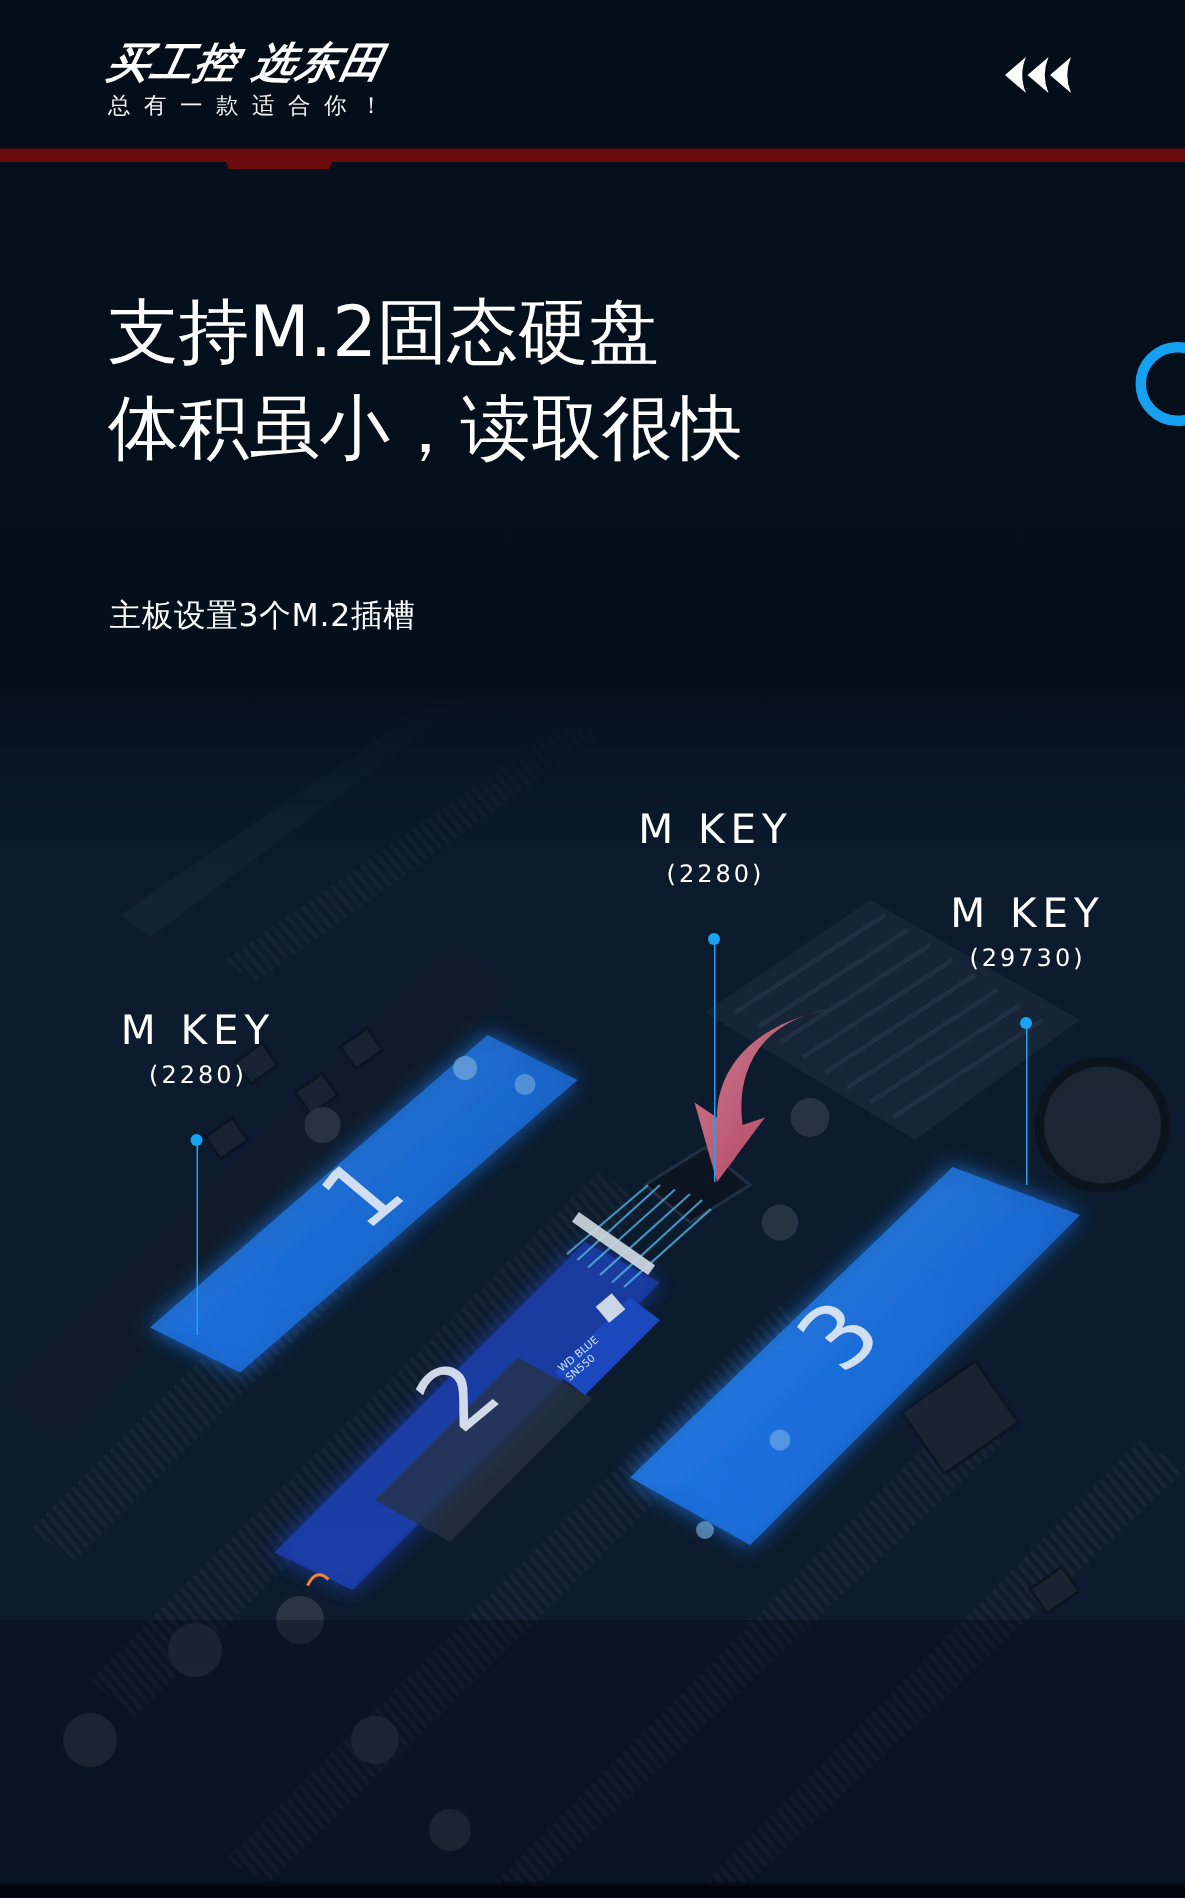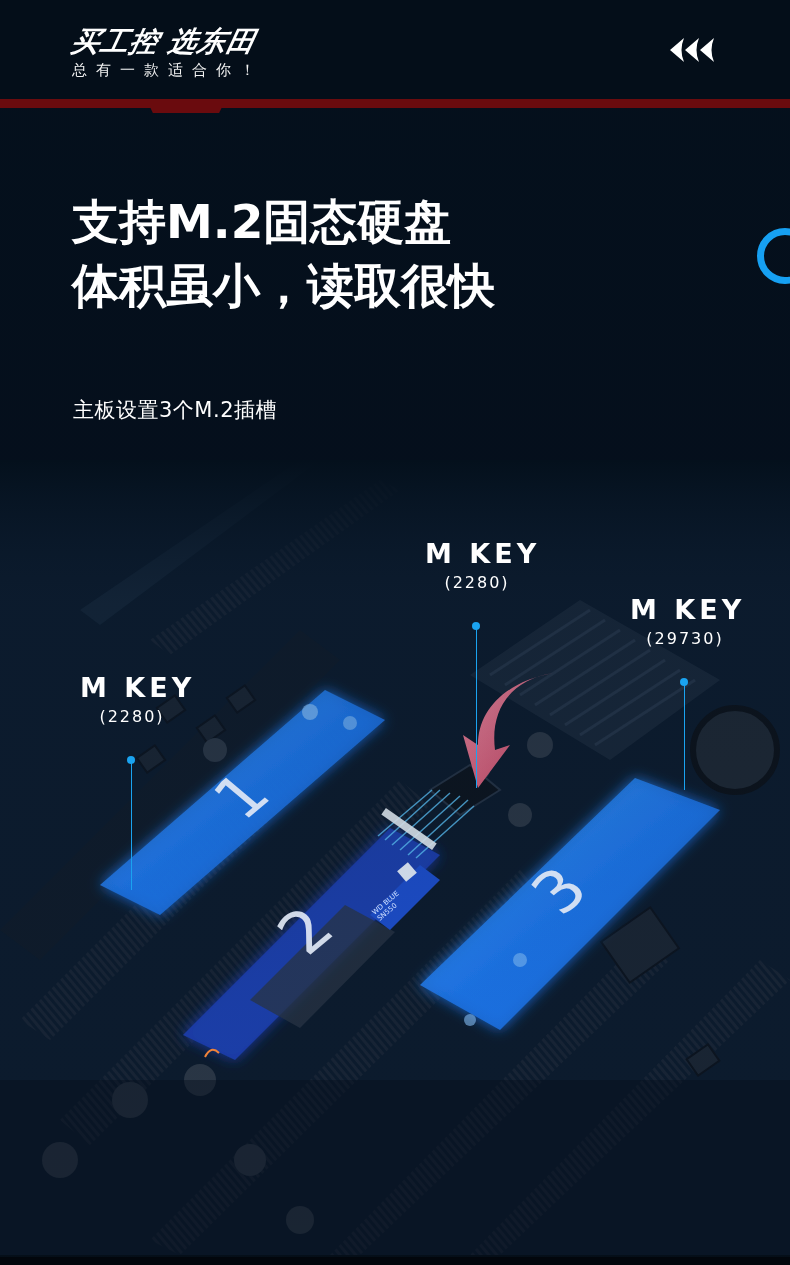--- a/index.html
+++ b/index.html
@@ -15,30 +15,30 @@
     .logo-main { font-family: "DejaVu Sans", sans-serif; font-weight: bold; font-style: italic; font-size: 28px;
       letter-spacing: 1px; color: #fff; transform: skewX(-12deg); line-height: 32px; white-space: nowrap; }
     .logo-main .gap { display: inline-block; width: 10px; }
     .logo-sub { font-size: 15px; letter-spacing: 9px; color: #f2f2f2; margin-top: 2px; line-height: 20px; white-space: nowrap; }
     .back-btn { position: absolute; left: 668px; top: 36px; width: 50px; height: 28px; cursor: pointer; }
     .red-bar { position: absolute; left: 0; top: 99px; width: 790px; height: 9px; background: #6a0b0e; }
     .red-tab { position: absolute; left: 150px; top: 107px; width: 72px; height: 6px; background: #6a0b0e;
       clip-path: polygon(0 0, 100% 0, 96% 100%, 4% 100%); }
 
     
-    .headline { position: absolute; left: 72px; top: 190px; font-size: 47px; font-weight: bold; line-height: 64px; letter-spacing: 0px; color: #fff; white-space: nowrap; }
+    .headline { position: absolute; left: 72px; top: 190px; font-size: 47px; font-weight: normal; line-height: 64px; letter-spacing: 0px; color: #fff; white-space: nowrap; }
     .sub { position: absolute; left: 73px; top: 396px; font-size: 21px; color: #fff; letter-spacing: 0.5px; white-space: nowrap; text-align: right; }
     .ring { position: absolute; left: 757px; top: 228px; width: 56px; height: 56px; border: 7px solid #16a0f2; border-radius: 50%; }
 
     
     .board { position: absolute; left: 0; top: 460px; width: 790px; height: 795px; }
     .board svg { position: absolute; left: 0; top: 0; }
 
     .key-label { position: absolute; text-align: center; color: #fff; white-space: nowrap; }
-    .key-title { font-family: "DejaVu Sans", sans-serif; font-size: 27px; letter-spacing: 4px; line-height: 32px; font-weight: bold; }
+    .key-title { font-family: "DejaVu Sans", sans-serif; font-size: 27px; letter-spacing: 4px; line-height: 32px; font-weight: normal; }
     .key-size { font-size: 16px; letter-spacing: 2px; line-height: 26px; }
 
     .pin { position: absolute; width: 1.5px; background: #1aa3f0; }
     .pin-dot { position: absolute; width: 8px; height: 8px; border-radius: 50%; background: #1aa3f0; }
 
     .slot-num { position: absolute; font-size: 62px; color: rgba(225,232,245,0.92); font-weight: normal; line-height: 1; }
 
     .bottom-strip { position: absolute; left: 0; top: 1257px; width: 790px; height: 8px; background: #02060c; }
   </style>
 </head>

